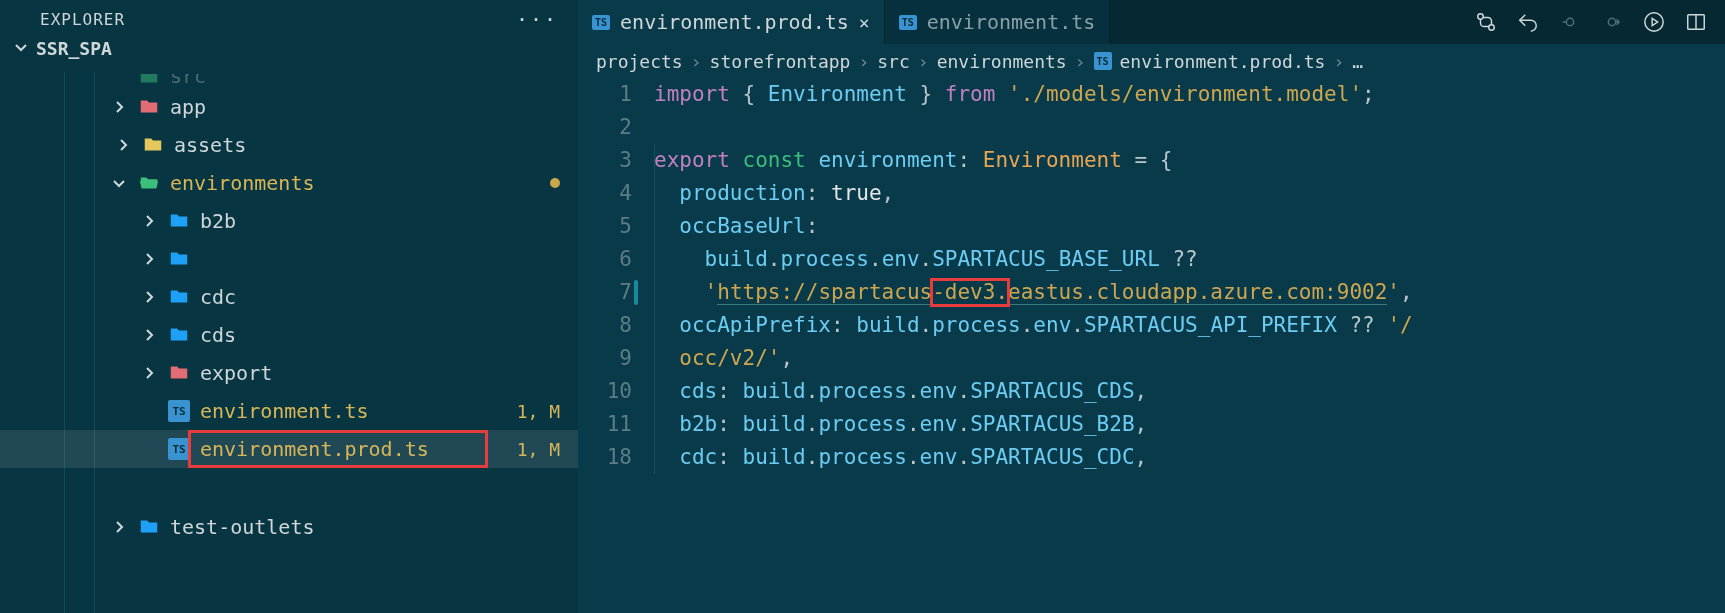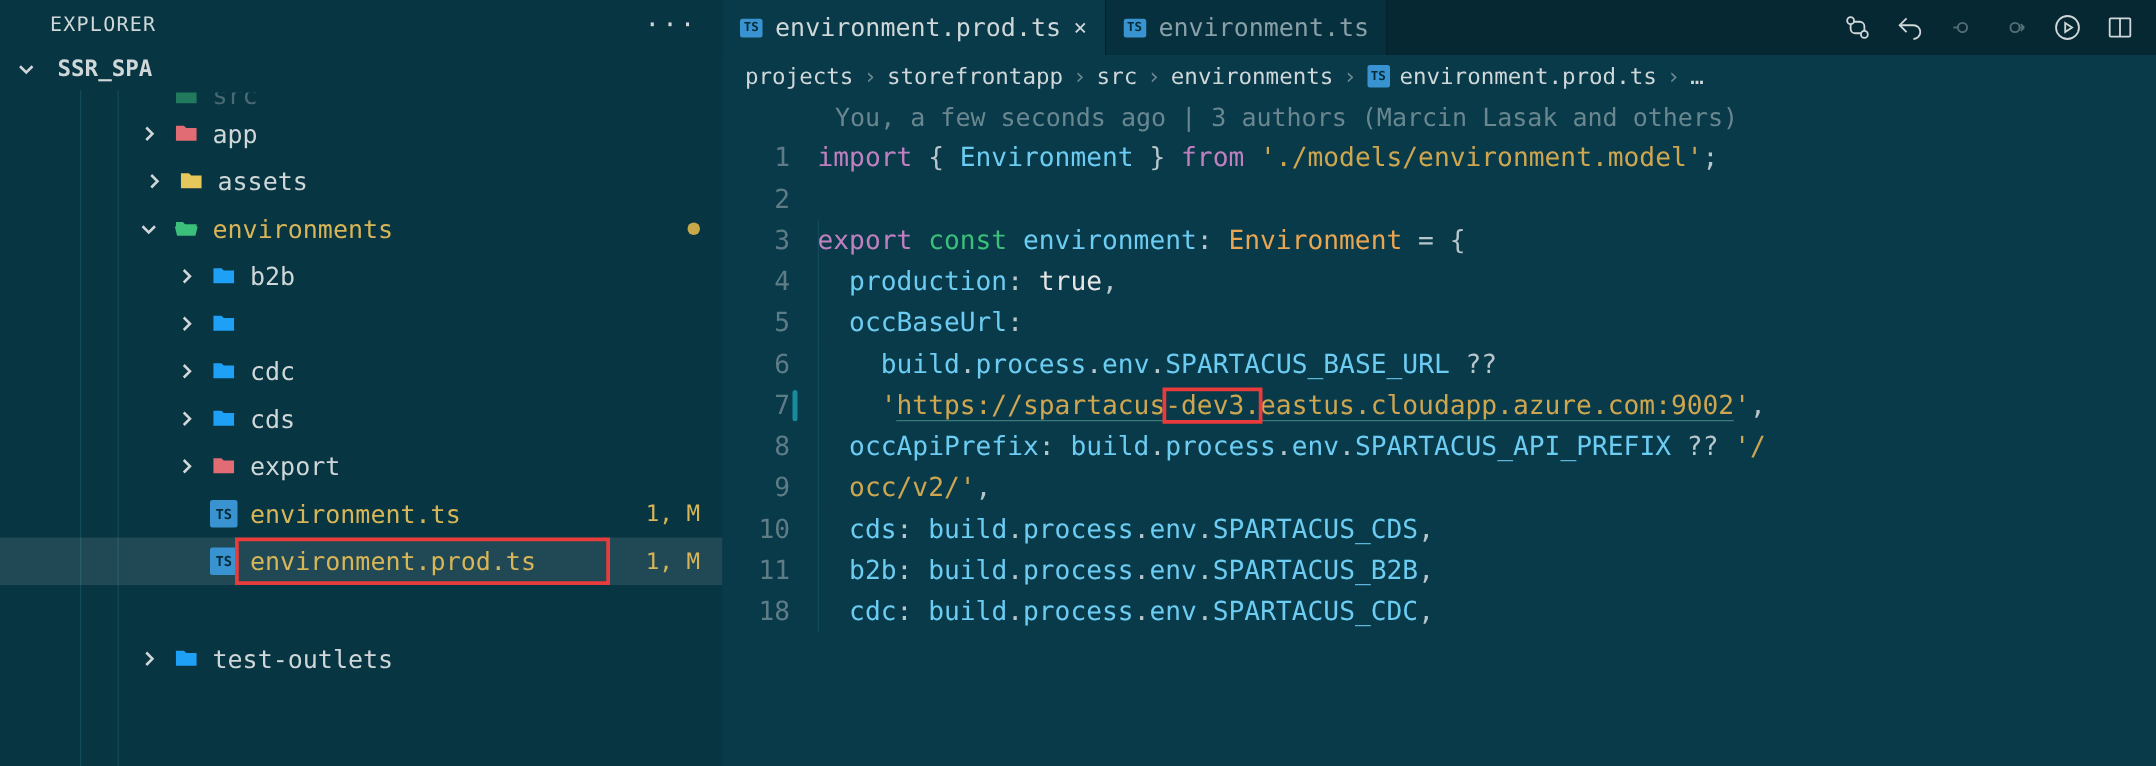--- a/index.html
+++ b/index.html
@@ -49,22 +49,21 @@
     padding:0 20px 0 40px;
     font-size:16px;
     letter-spacing:1px;
     color:var(--text);
   }
   .sb-header .spacer{flex:1}
   .dots{font-size:20px;letter-spacing:2px;color:var(--text);cursor:pointer}
   .sb-root{
     height:34px;
     display:flex;
-    align-items:center;
-    gap:16px;
+    gap:6px;
     padding-left:12px;
     font-weight:bold;
     font-size:18px;
   }
   .chev{display:inline-flex;width:18px;height:18px;align-items:center;justify-content:center;color:var(--text)}
   .chev svg{width:16px;height:16px;stroke:currentColor;fill:none;stroke-width:2px}
   .tree{flex:1;overflow:hidden;padding-top:2px}
   .row{
     height:38px;
     display:flex;
@@ -389,21 +388,20 @@
     <span>src</span>
       <span class="sep">›</span>
     <span>environments</span>
       <span class="sep">›</span>
     <span class="ficon" style="width:18px;height:18px;background:var(--ts-blue);color:#002b36;font-size:10px;font-weight:bold;display:inline-flex;align-items:center;justify-content:center;border-radius:2px">TS</span>
     <span>environment.prod.ts</span>
       <span class="sep">›</span>
     <span>…</span>
   </div>
 
-  <div class="blame">You, a few seconds ago | 3 authors (Marcin Lasak and others)</div>
 
   <div class="code">
     <div class="gutter" id="gutter">
         <div class="ln">1</div>
         <div class="ln">2</div>
         <div class="ln">3</div>
         <div class="ln">4</div>
         <div class="ln">5</div>
         <div class="ln">6</div>
         <div class="ln">7<div class="modbar"></div></div>

